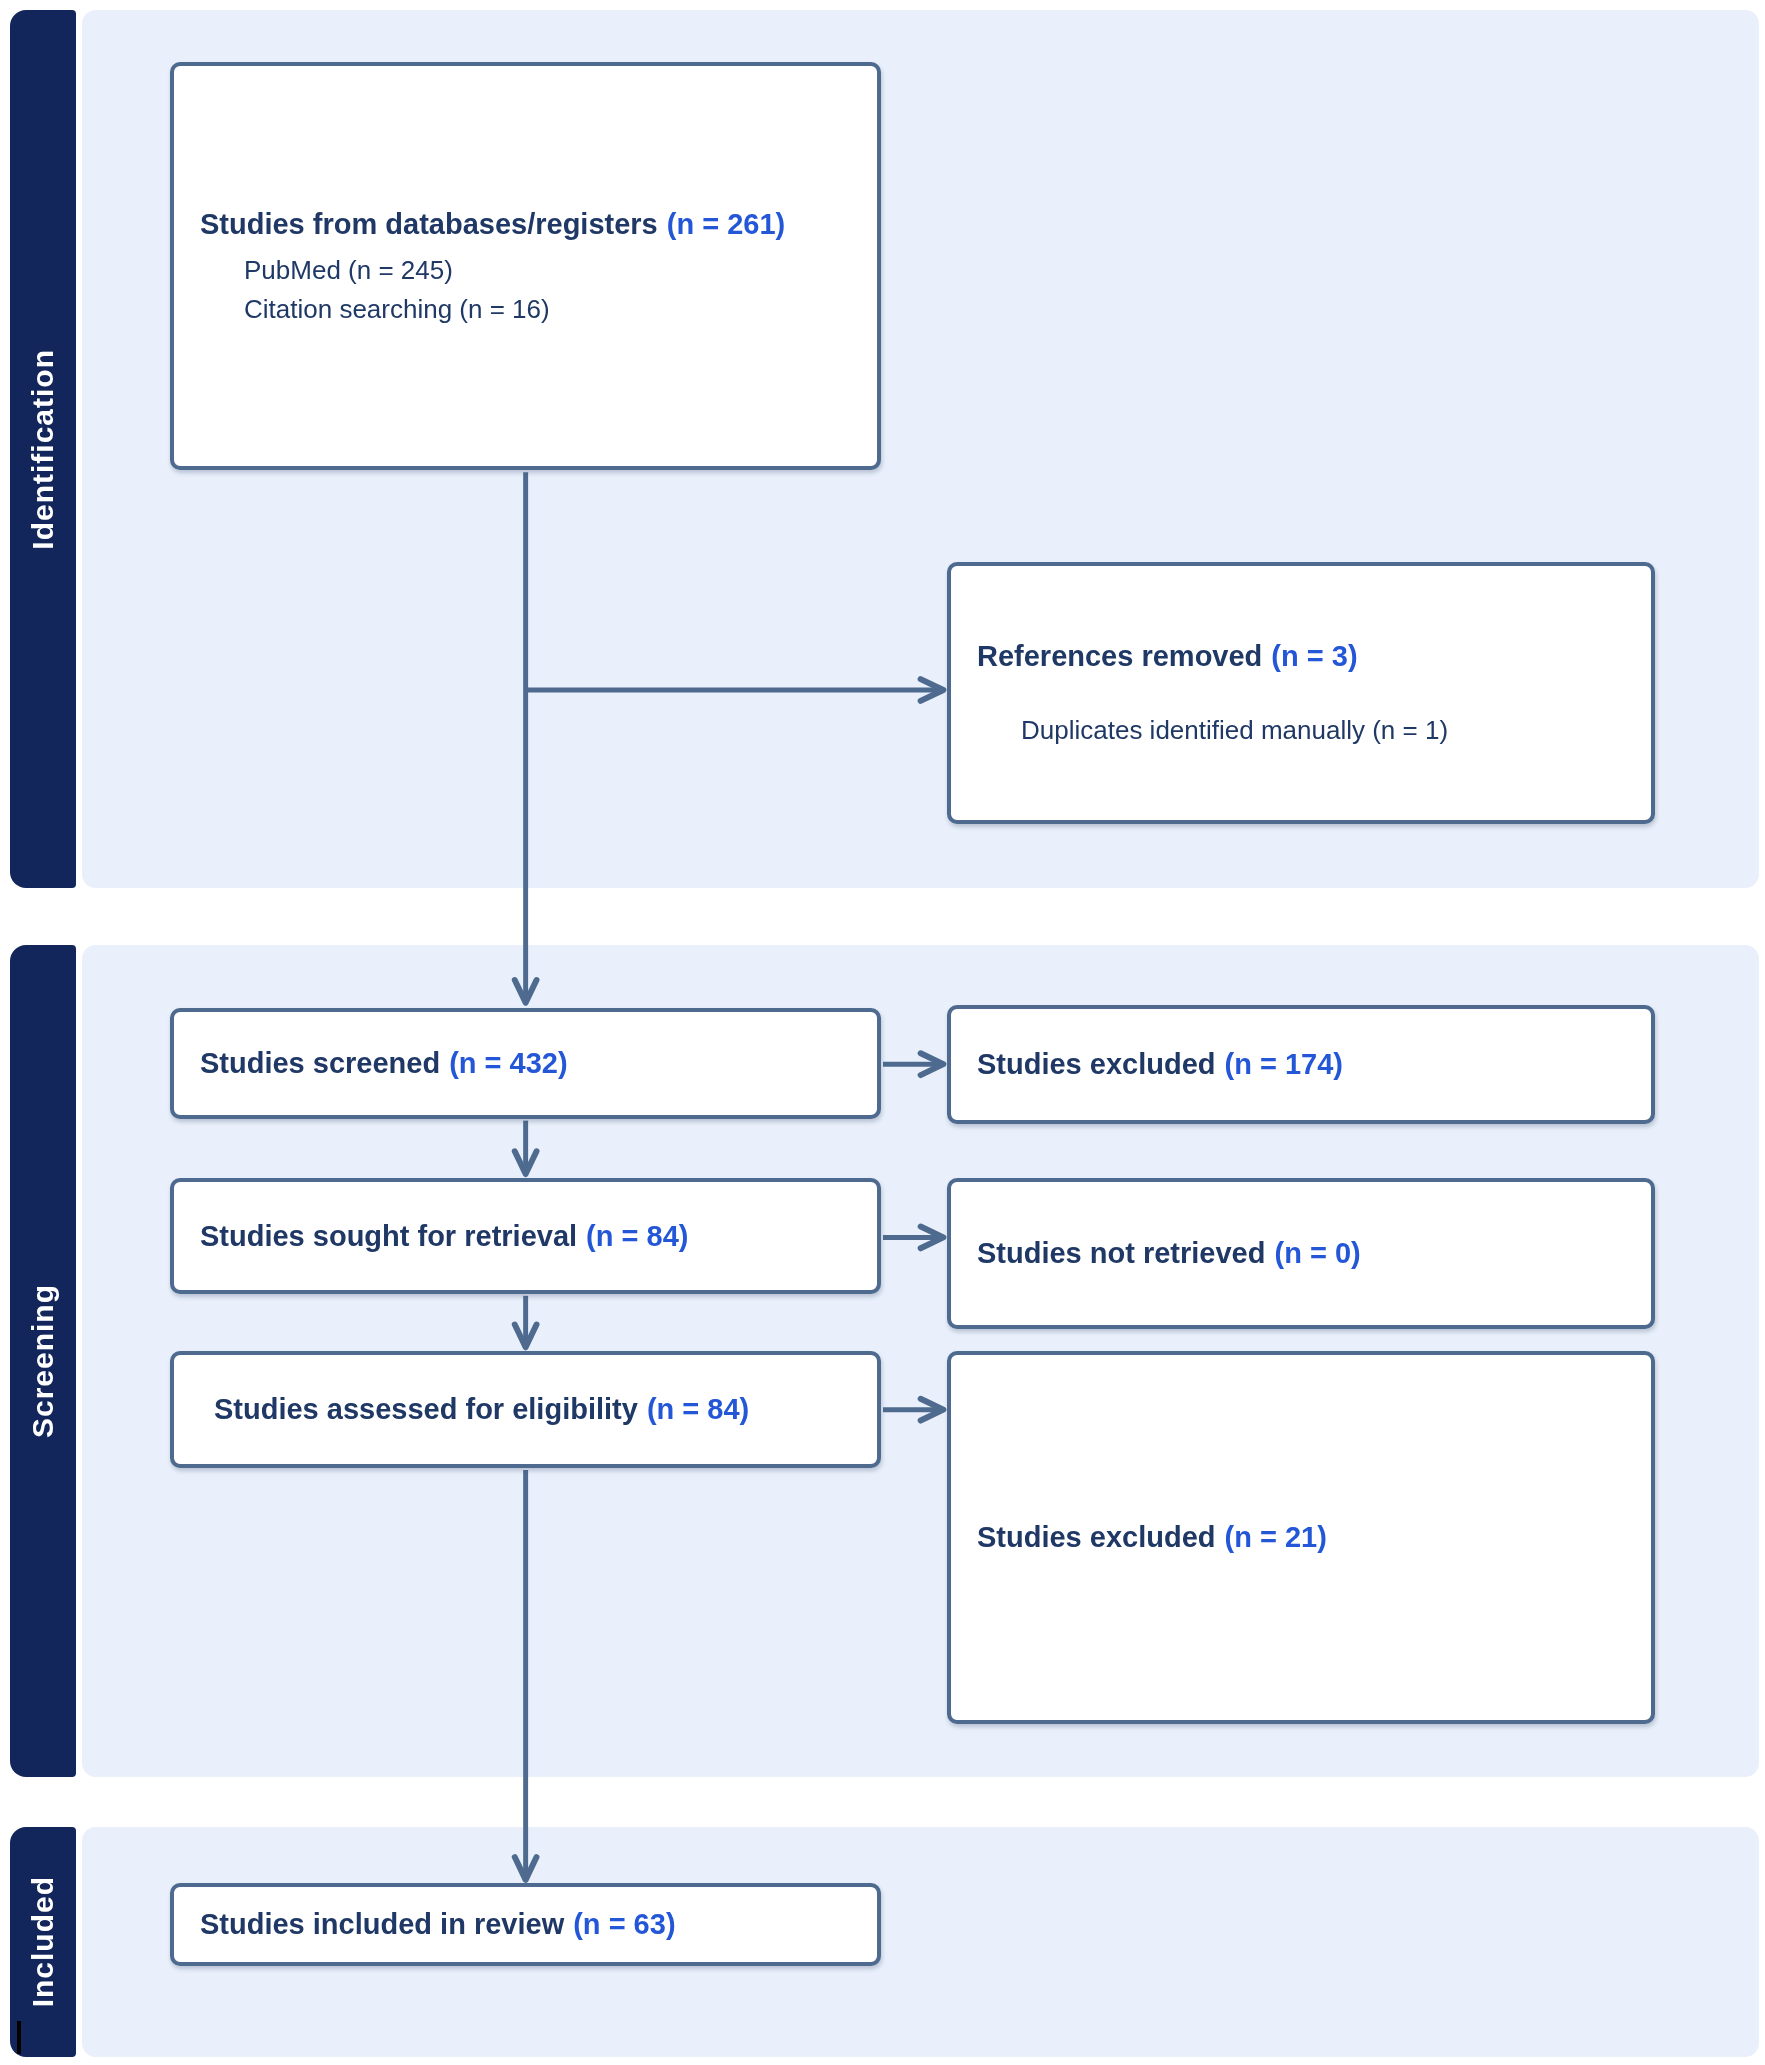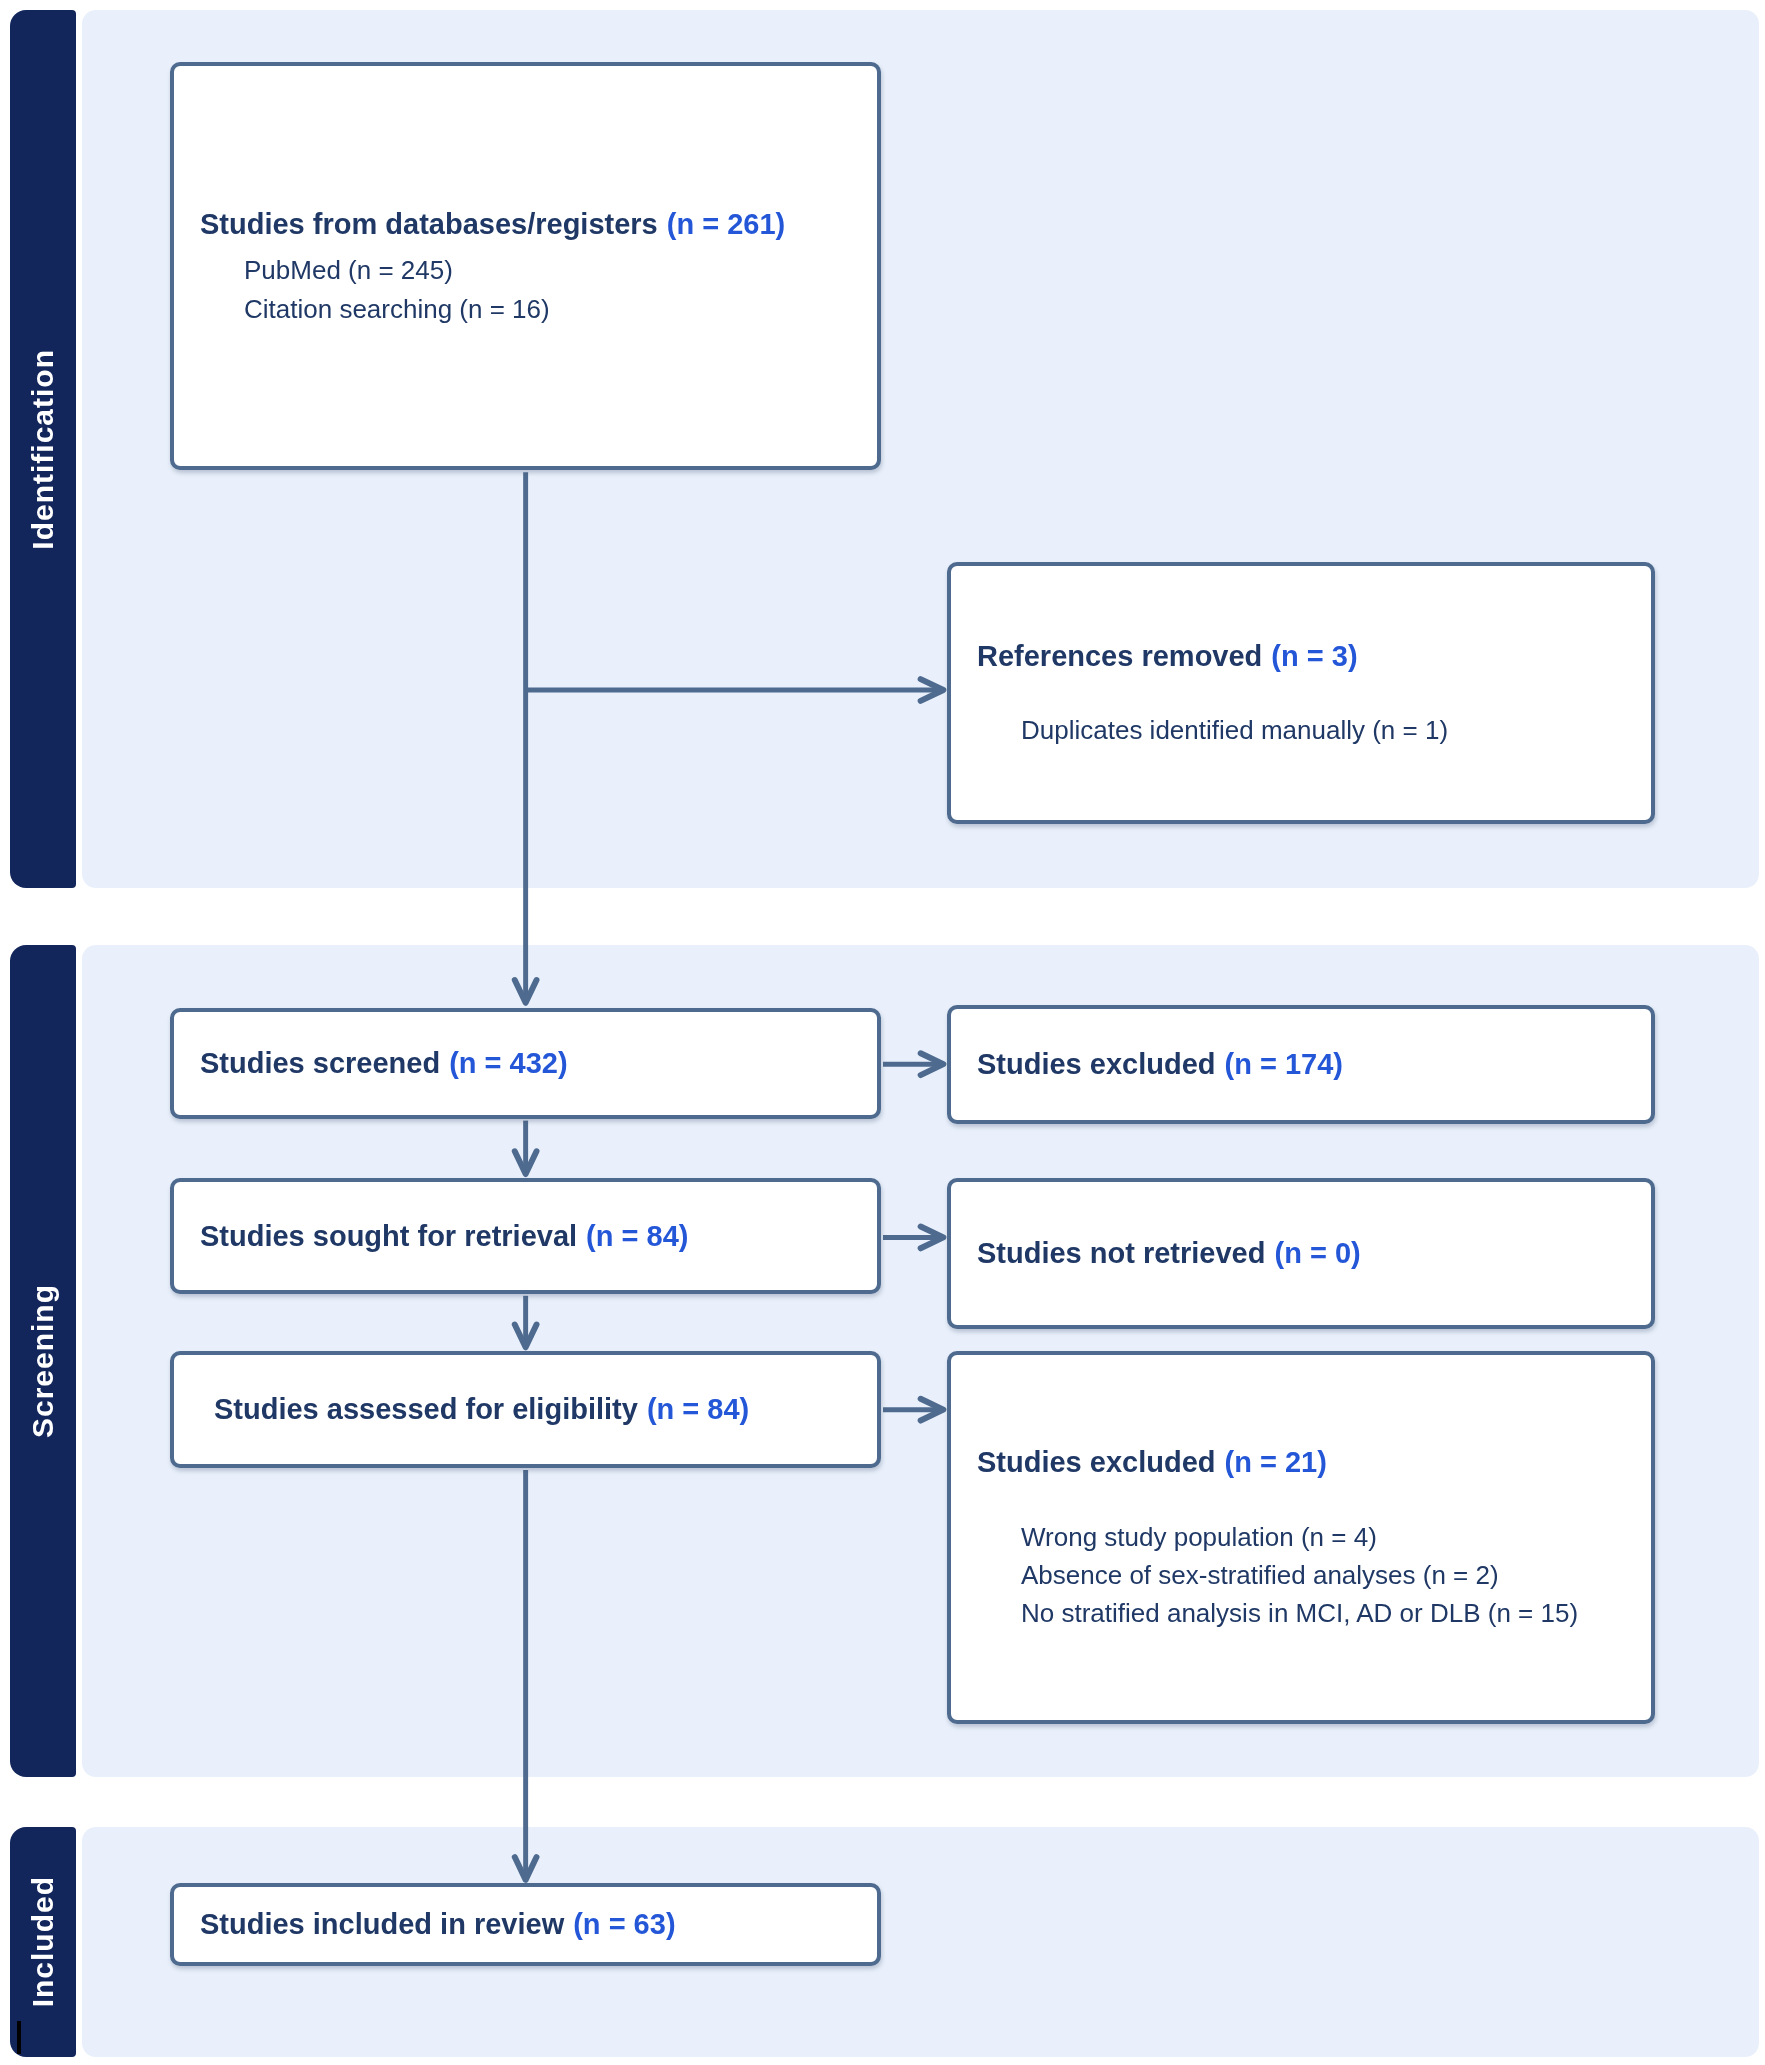--- a/index.html
+++ b/index.html
@@ -148,23 +148,18 @@
   <div class="flow-box right-col" style="left:947px;top:1178px;width:708px;height:151px;">
     <div class="box-title">
       <span>Studies not retrieved</span><span class="box-count">(n = 0)</span>
     </div>
   </div>
 
   <div class="flow-box right-col" style="left:947px;top:1351px;width:708px;height:373px;">
     <div class="box-title">
       <span>Studies excluded</span><span class="box-count">(n = 21)</span>
     </div>
-    <div class="sub-items">
-      <div class="sub-item">Wrong study population (n = 4)</div>
-      <div class="sub-item">Absence of sex-stratified analyses (n = 2)</div>
-      <div class="sub-item">No stratified analysis in MCI, AD or DLB (n = 15)</div>
-    </div>
   </div>
 
   <div class="stray-mark" style="left:17px;top:2021px;width:4px;height:33px;"></div>
 
 </div>
 
 
 </body></html>

